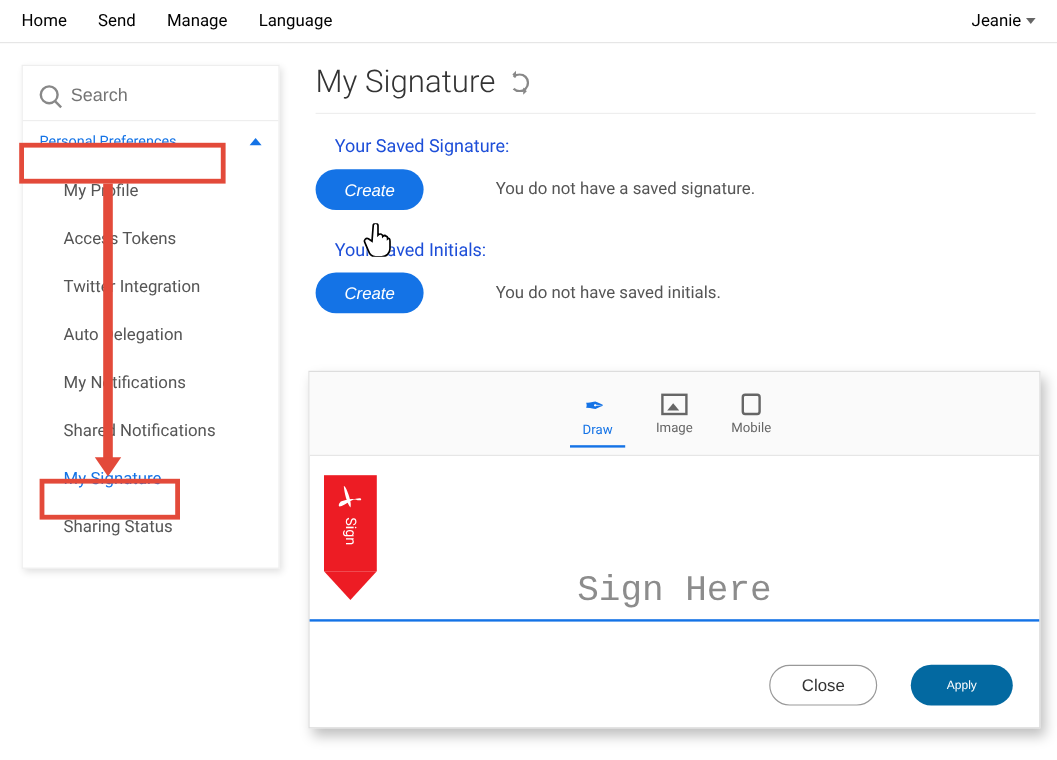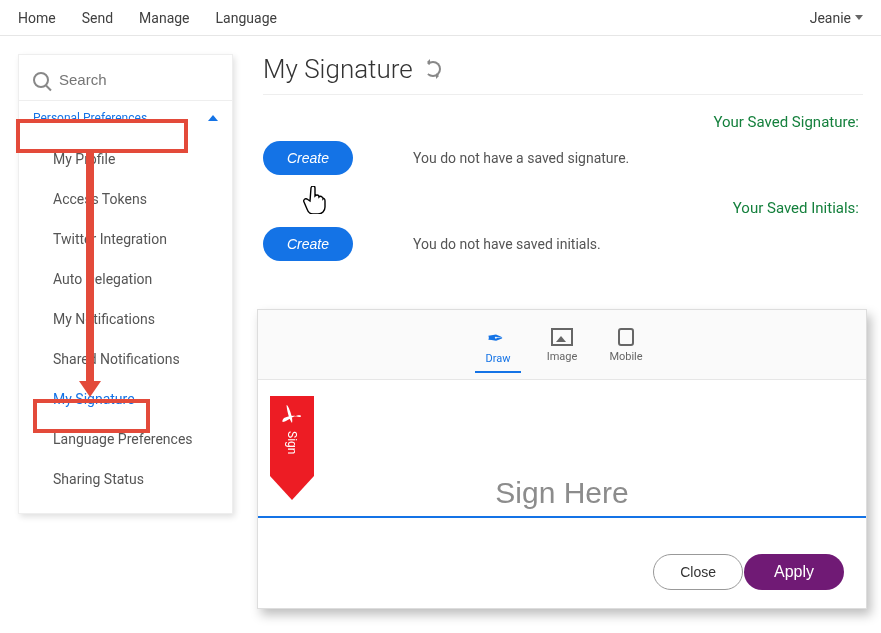--- a/index.html
+++ b/index.html
@@ -13,21 +13,21 @@
     position: relative;
     overflow: hidden;
   }
   
   .topnav {
     display: flex;
     align-items: center;
     height: 36px;
     padding: 0 18px;
     border-bottom: 1px solid #e6e6e6;
-    color: #404040;
+    color: #000000;
   }
   .topnav .nav-item {
     margin-right: 26px;
     cursor: pointer;
   }
   .topnav .spacer { flex: 1; }
   .topnav .user {
     display: flex;
     align-items: center;
     cursor: pointer;
@@ -49,21 +49,20 @@
   .sidebar {
     width: 215px;
     background: #fff;
     border: 1px solid #eee;
     box-shadow: 2px 3px 6px rgba(0,0,0,0.12);
     padding: 10px 0 14px 0;
     position: relative;
   }
   .search-row {
     display: flex;
-    align-items: center;
     padding: 6px 14px 12px 14px;
     color: #888;
   }
   .search-row .mag {
     width: 16px; height: 16px;
     border: 2px solid #888;
     border-radius: 50%;
     position: relative;
     margin-right: 10px;
   }
@@ -135,21 +134,21 @@
   }
   .refresh-icon::before {
     border-right-color: #888;
     top: -4px; left: -3px;
   }
   .refresh-icon::after {
     border-left-color: #888;
     bottom: -4px; right: -3px;
   }
   .hr { border-top: 1px solid #eee; margin: 10px 0 18px 0; }
-  .subhead { color: #15803d; margin: 10px 4px; font-size: 15px; text-align: right; }
+  .subhead { color: #1d4ed8; margin: 10px 16px; font-size: 15px; }
   .row {
     display: flex;
     align-items: center;
     margin-bottom: 24px;
   }
   .btn {
     background: #1473e6;
     color: #fff;
     border: none;
     border-radius: 20px;
@@ -284,53 +283,53 @@
     width: 0; height: 0;
     border-left: 22px solid transparent;
     border-right: 22px solid transparent;
     border-top: 24px solid #ed1c24;
   }
   .sign-here-text {
     position: absolute;
     left: 50%;
     top: 96px;
     transform: translateX(-50%);
-    font-family: Liberation Sans, sans-serif;
+    font-family: Liberation Mono, monospace;
     font-size: 30px;
     color: #8c8c8c;
   }
   .sign-line {
     position: absolute;
     left: 0; right: 0;
     top: 136px;
     height: 2px;
     background: #1473e6;
   }
   .modal-footer {
     display: flex;
     justify-content: flex-end;
-    gap: 1px;
+    gap: 28px;
     padding: 14px 22px 18px 22px;
   }
   .btn-outline {
     background: #fff;
     color: #333;
     border: 1.5px solid #999;
     border-radius: 20px;
     padding: 8px 26px;
     font-size: 14px;
     cursor: pointer;
   }
   .btn-primary {
-    background: #701a75;
+    background: #0369a1;
     color: #fff;
     border: none;
     border-radius: 20px;
     padding: 9px 30px;
-    font-size: 16px;
+    font-size: 10px;
     cursor: pointer;
   }
 </style>
 </head>
 <body>
 
 <div class="topnav">
   <span class="nav-item">Home</span>
   <span class="nav-item">Send</span>
   <span class="nav-item">Manage</span>
@@ -354,21 +353,20 @@
       <span class="chev"></span>
     </div>
     <div class="side-items">
       <div class="side-item">My Profile</div>
       <div class="side-item">Access Tokens</div>
       <div class="side-item">Twitter Integration</div>
       <div class="side-item">Auto Delegation</div>
       <div class="side-item">My Notifications</div>
       <div class="side-item">Shared Notifications</div>
       <div class="side-item active">My Signature</div>
-      <div class="side-item">Language Preferences</div>
       <div class="side-item">Sharing Status</div>
     </div>
   </div>
 
   <div class="main">
     <div class="page-title">
       <span>My Signature</span>
       <span class="refresh-icon"></span>
     </div>
     <div class="hr"></div>

